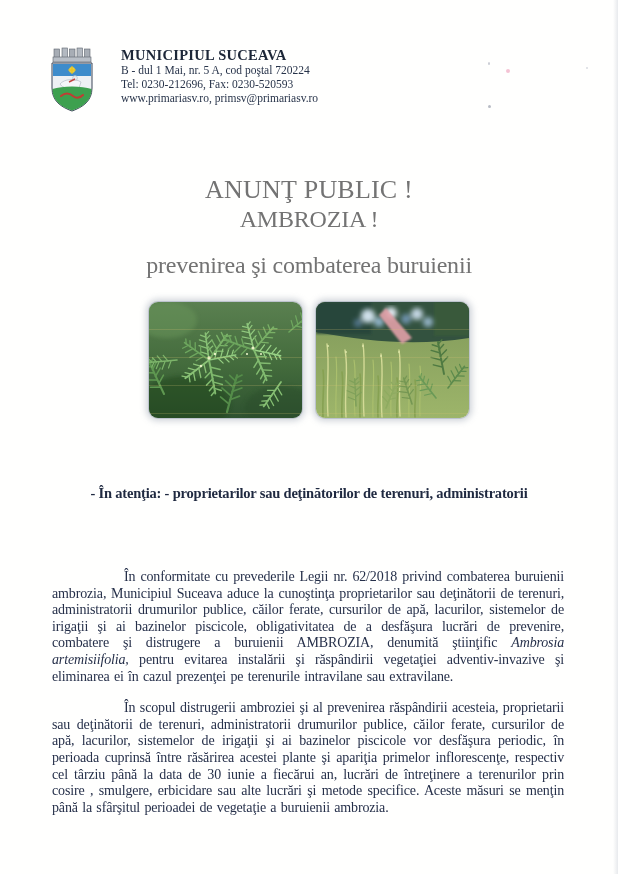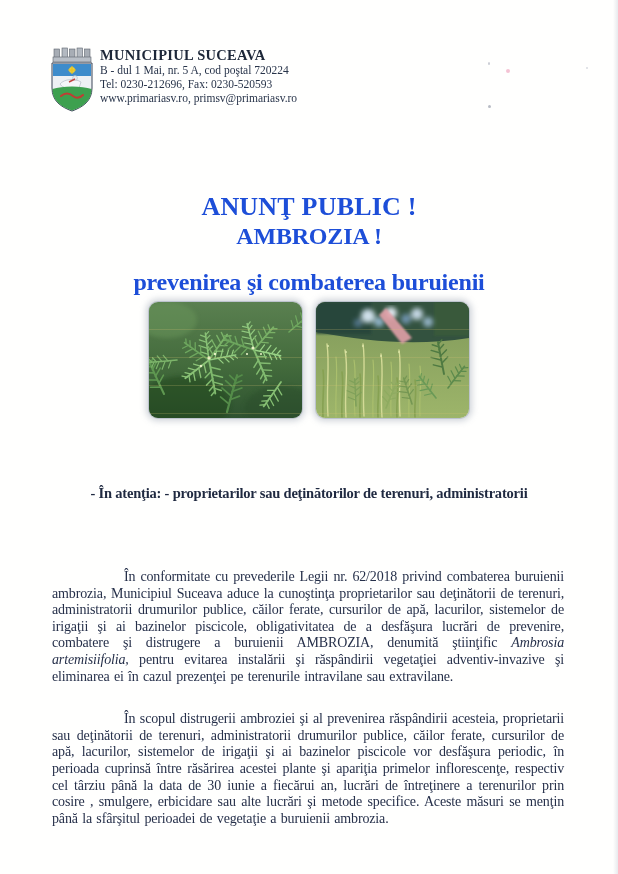--- a/index.html
+++ b/index.html
@@ -3,49 +3,49 @@
 <meta charset="utf-8">
 <style>
   html,body{margin:0;padding:0;background:#ffffff;}
   .page{position:relative;width:618px;height:874px;background:#fffffe;overflow:hidden;
         font-family:"Liberation Serif",serif;color:#26304a;}
   .scan-edge{position:absolute;right:0;top:0;bottom:0;width:5px;
         background:linear-gradient(to right,rgba(255,255,255,0),rgba(188,194,205,.35));}
   .speck{position:absolute;border-radius:50%;}
 
   
-  .header{position:absolute;top:46px;left:47px;display:flex;gap:3px;align-items:flex-start;}
+  .header{position:absolute;top:46px;left:47px;display:flex;gap:24px;align-items:flex-start;}
   .coa{width:50px;height:66px;display:block;}
   .htext{padding-top:1px;}
   .org{font-size:14.5px;font-weight:bold;letter-spacing:.3px;color:#1d2738;line-height:16px;}
   .addr{font-size:11.5px;line-height:14px;color:#273349;}
 
   
-  .titles{position:absolute;top:192px;left:0;width:100%;text-align:center;color:#1d4ed8;font-weight:bold;}
+  .titles{position:absolute;top:175px;left:0;width:100%;text-align:center;color:#737373;font-weight:normal;}
   .title-main{font-size:26px;line-height:30px;letter-spacing:.2px;}
   .title-sub{font-size:24px;line-height:28px;letter-spacing:-.2px;}
   .title-sub.first{margin-top:18px;}
 
   
   .photos{position:absolute;top:302px;left:0;width:100%;display:flex;justify-content:center;gap:14px;}
   .photo{position:relative;width:153px;height:116px;border-radius:9px;overflow:hidden;
          box-shadow:0 0 6px 3px rgba(150,160,175,.45),0 0 0 1px rgba(180,188,198,.6);}
   .photo svg{position:absolute;inset:0;width:100%;height:100%;display:block;}
   .photo::after{content:"";position:absolute;inset:0;pointer-events:none;
          background:repeating-linear-gradient(to bottom,rgba(215,195,115,0) 0 27px,rgba(215,195,115,.22) 27px 28px);}
 
   
   .notice{position:absolute;top:484px;left:49px;width:520px;text-align:center;font-weight:bold;
           font-size:14.5px;line-height:19.5px;letter-spacing:-.2px;color:#1f2940;}
 
   
   .bodytext{position:absolute;top:569px;left:52px;width:512px;font-size:14px;line-height:16.6px;
             text-align:justify;letter-spacing:-.15px;word-spacing:1px;color:#26304a;}
   .bodytext p{margin:0;text-indent:72px;}
-  .bodytext p + p{margin-top:26px;}
+  .bodytext p + p{margin-top:15px;}
 </style>
 </head>
 <body>
 
 <div class="page">
 
   <div class="header">
     <svg class="coa" viewBox="0 0 50 66">
 
       <g stroke="#5d636d" stroke-width="0.6">

